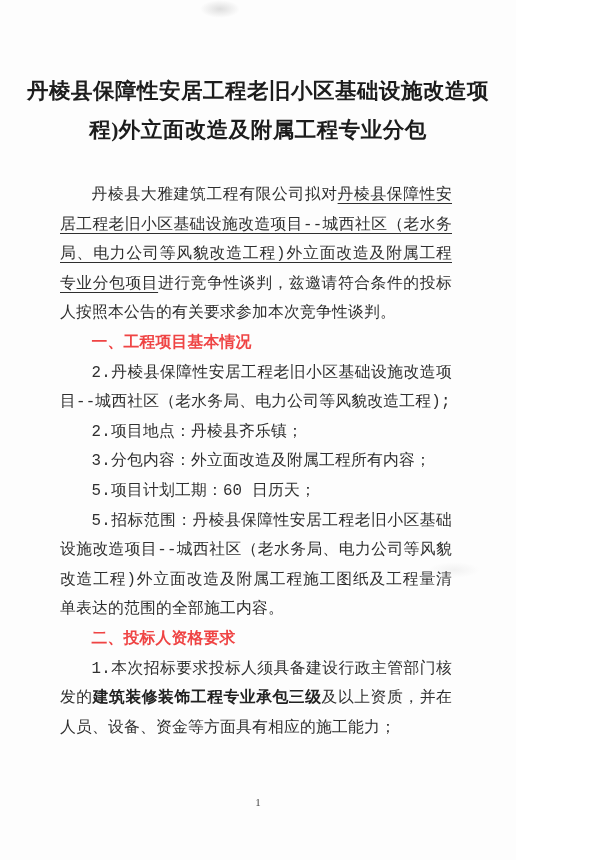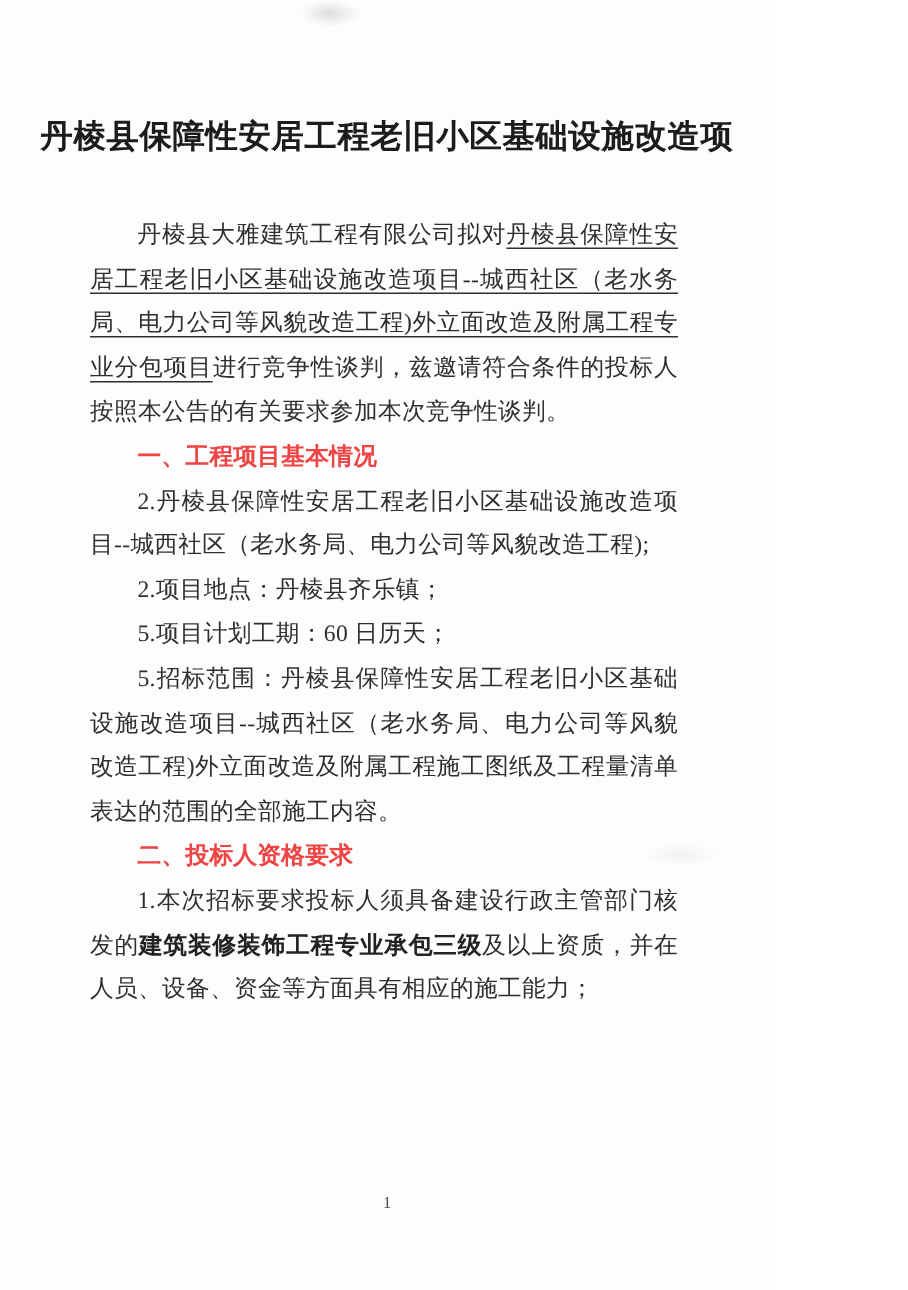--- a/index.html
+++ b/index.html
@@ -44,20 +44,21 @@
     color: #1c1c1c;
     letter-spacing: 0.5px;
   }
 
   .body-block {
     margin: 31px 64px 0 60px;
     font-size: 15.8px;
     line-height: 29.6px;
     text-align: justify;
     letter-spacing: 0.2px;
+    font-family: Liberation Mono, monospace;
   }
   .body-block p {
     margin: 0;
     text-indent: 2em;
   }
   .heading {
     font-weight: 700;
     color: #ef4444;
   }
   .seg-underline {
@@ -84,30 +85,32 @@
 <body>
 
 <div class="page">
 
   <div class="artifact smudge-top"></div>
   <div class="artifact dots-top-right"></div>
   <div class="artifact smudge-mid"></div>
 
   <div class="title-block">
     <div>丹棱县保障性安居工程老旧小区基础设施改造项</div>
+    <div>程)外立面改造及附属工程专业分包</div>
   </div>
 
   <div class="body-block">
 
     <p><span>丹棱县大雅建筑工程有限公司拟对</span><span class="seg-underline">丹棱县保障性安居工程老旧小区基础设施改造项目--城西社区（老水务局、电力公司等风貌改造工程)外立面改造及附属工程专业分包项目</span><span>进行竞争性谈判，兹邀请符合条件的投标人按照本公告的有关要求参加本次竞争性谈判。</span></p>
 
     <p class="heading">一、工程项目基本情况</p>
 
     <p>2.丹棱县保障性安居工程老旧小区基础设施改造项目--城西社区（老水务局、电力公司等风貌改造工程);</p>
     <p>2.项目地点：丹棱县齐乐镇；</p>
+    <p>3.分包内容：外立面改造及附属工程所有内容；</p>
     <p>5.项目计划工期：60 日历天；</p>
     <p>5.招标范围：丹棱县保障性安居工程老旧小区基础设施改造项目--城西社区（老水务局、电力公司等风貌改造工程)外立面改造及附属工程施工图纸及工程量清单表达的范围的全部施工内容。</p>
 
     <p class="heading">二、投标人资格要求</p>
 
     <p><span>1.本次招标要求投标人须具备建设行政主管部门核发的</span><span class="seg-bold">建筑装修装饰工程专业承包三级</span><span>及以上资质，并在人员、设备、资金等方面具有相应的施工能力；</span></p>
 
   </div>
 
   <div class="page-number">1</div>

